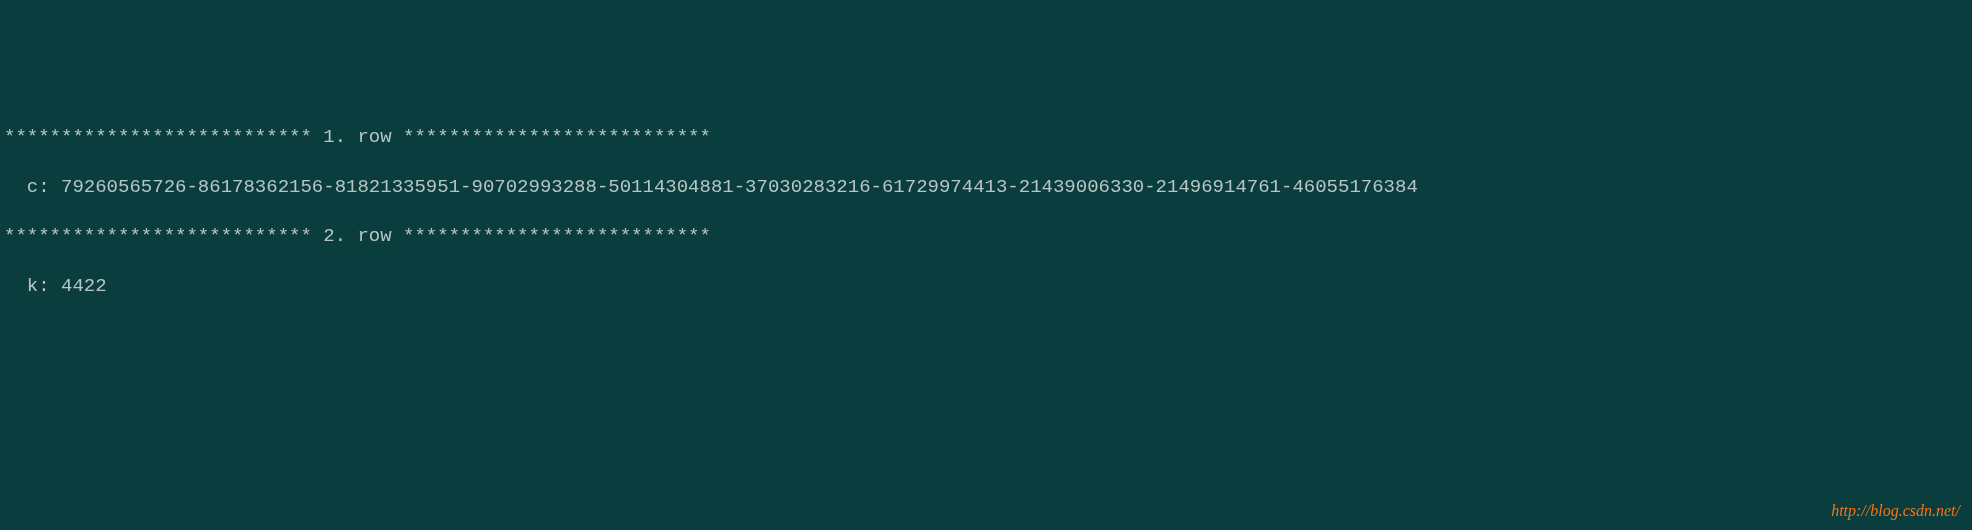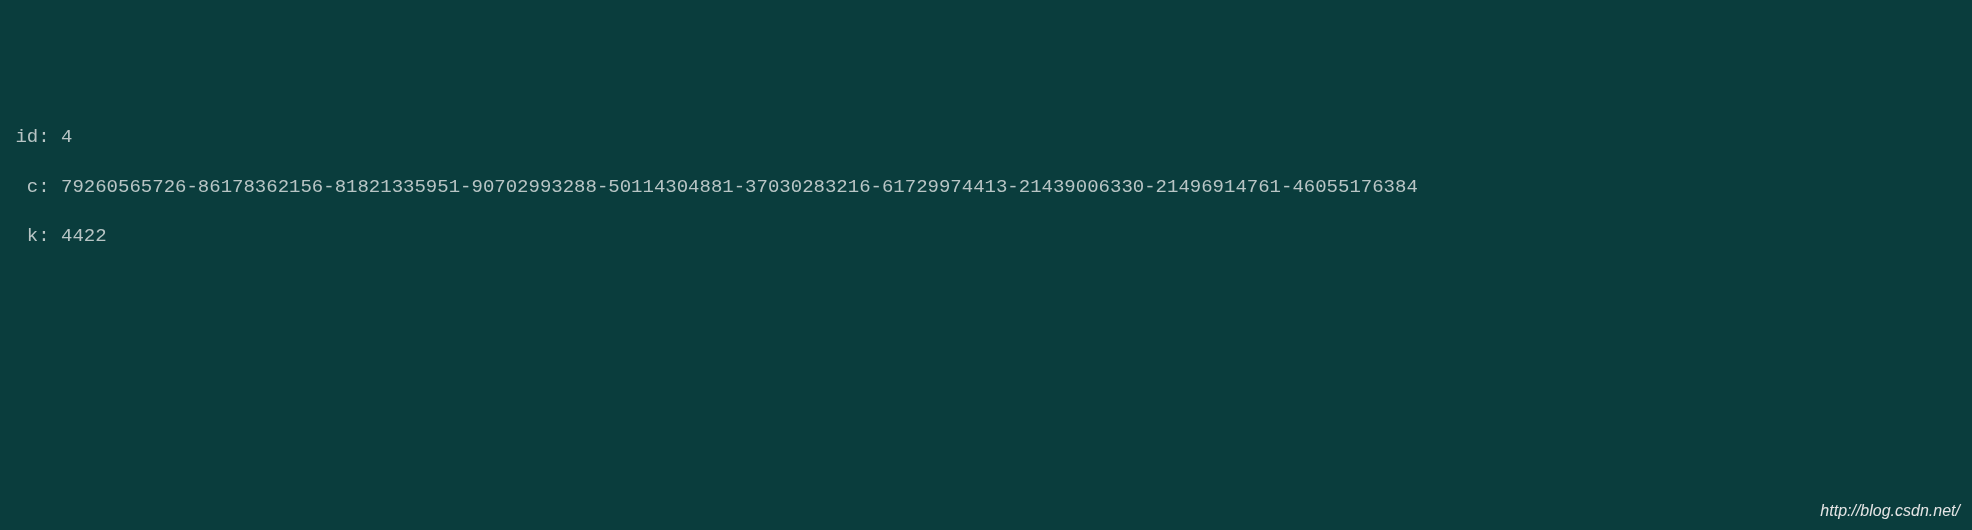--- a/index.html
+++ b/index.html
@@ -20,34 +20,35 @@
       overflow: hidden;
       position: relative;
     }
     .terminal {
       font-family: 'Courier New', Consolas, monospace;
     }
     .watermark {
       position: absolute;
       bottom: 8px;
       right: 12px;
-      color: #e5e5e5;
+      color: #f97316;
       font-size: 16px;
-      font-family: Liberation Sans, sans-serif;
+      font-family: Liberation Serif, serif;
       font-style: italic;
     }
   </style>
 </head>
 <body>
 
 
 
 <div class="terminal">
-<div> id: 4</div>
+<div>*************************** 1. row ***************************</div>
 <div>  c: 79260565726-86178362156-81821335951-90702993288-50114304881-37030283216-61729974413-21439006330-21496914761-46055176384</div>
+<div>*************************** 2. row ***************************</div>
 <div>  k: 4422</div>
 
 
 
 
 
 
 
 
 </div>

